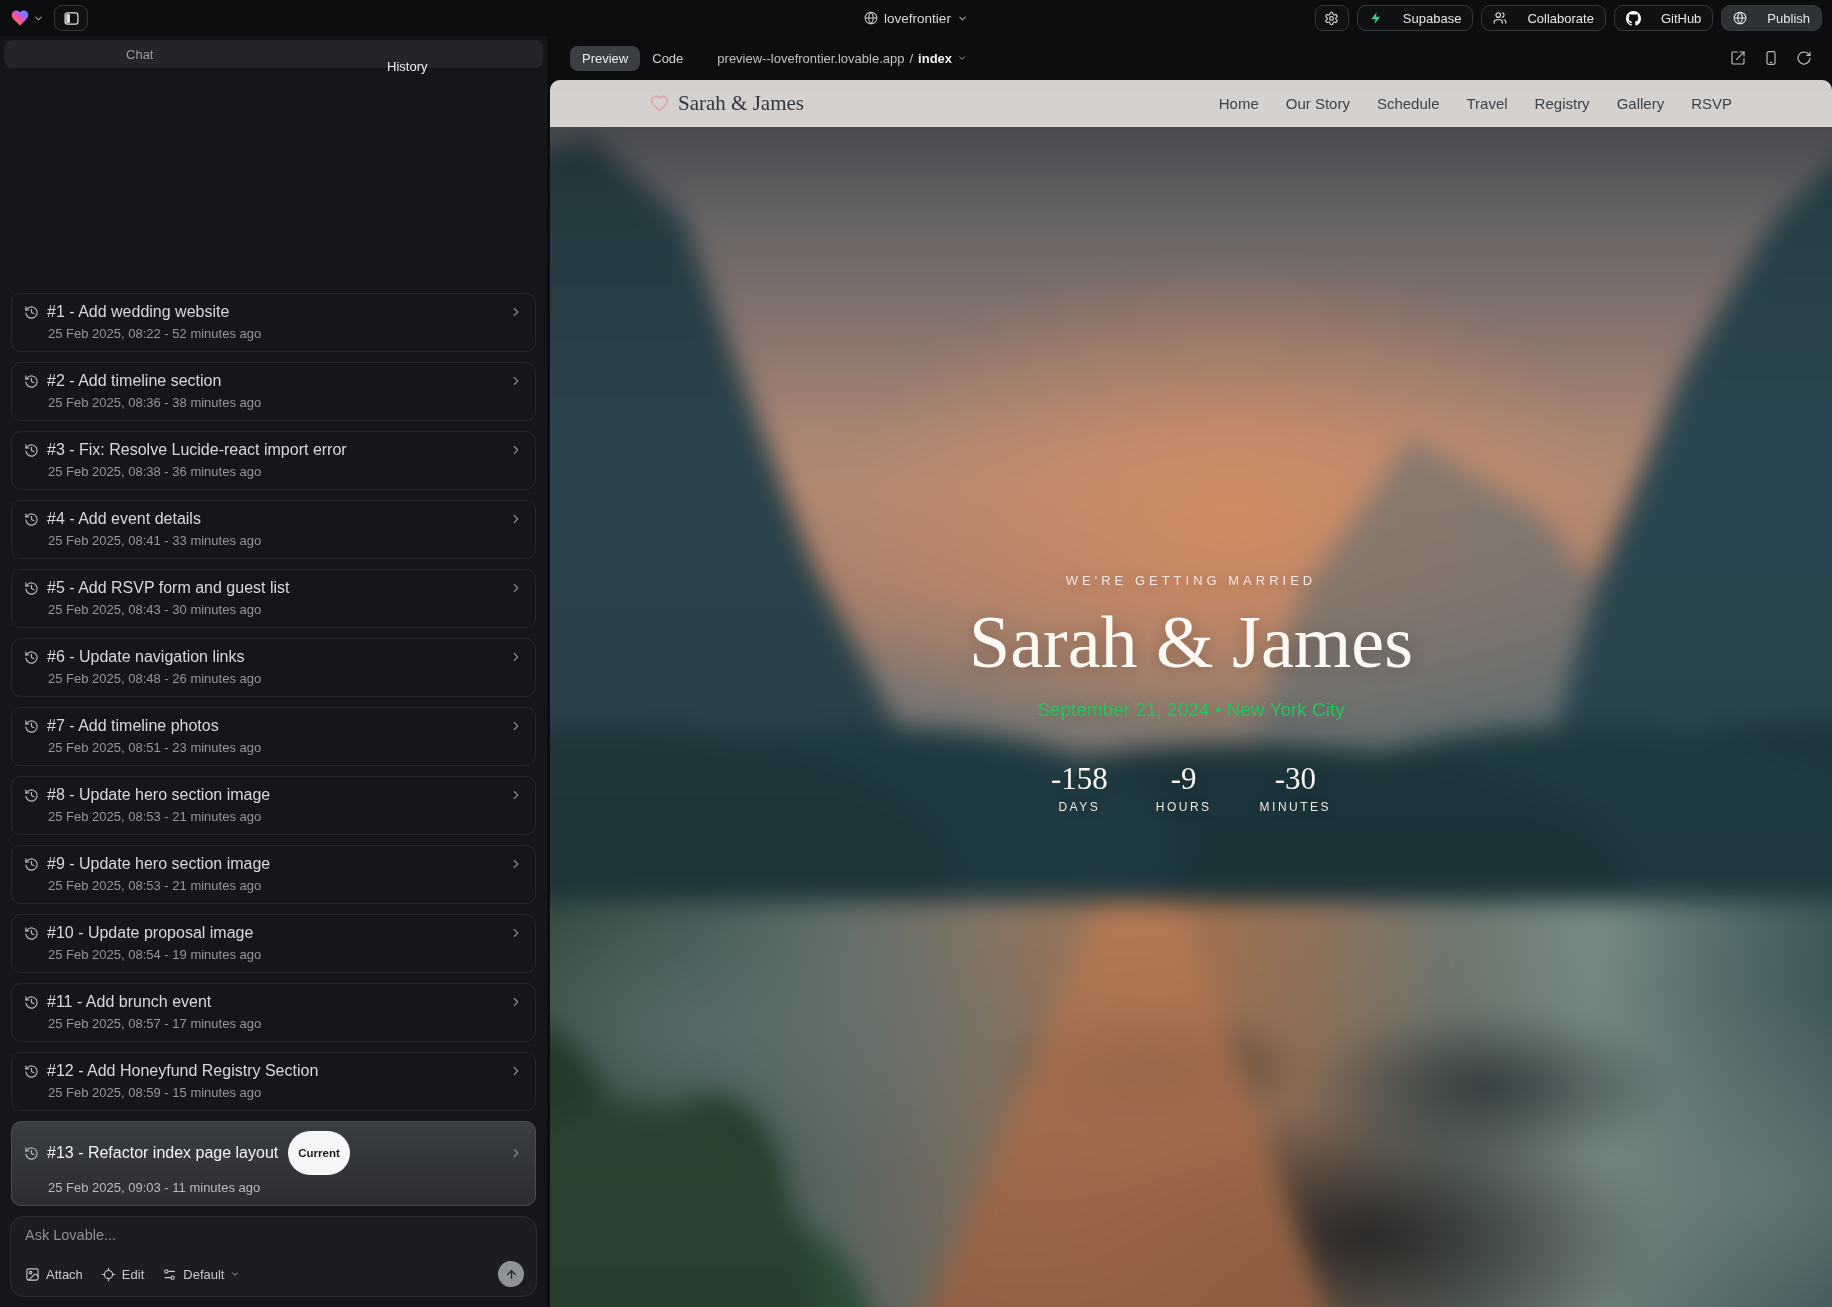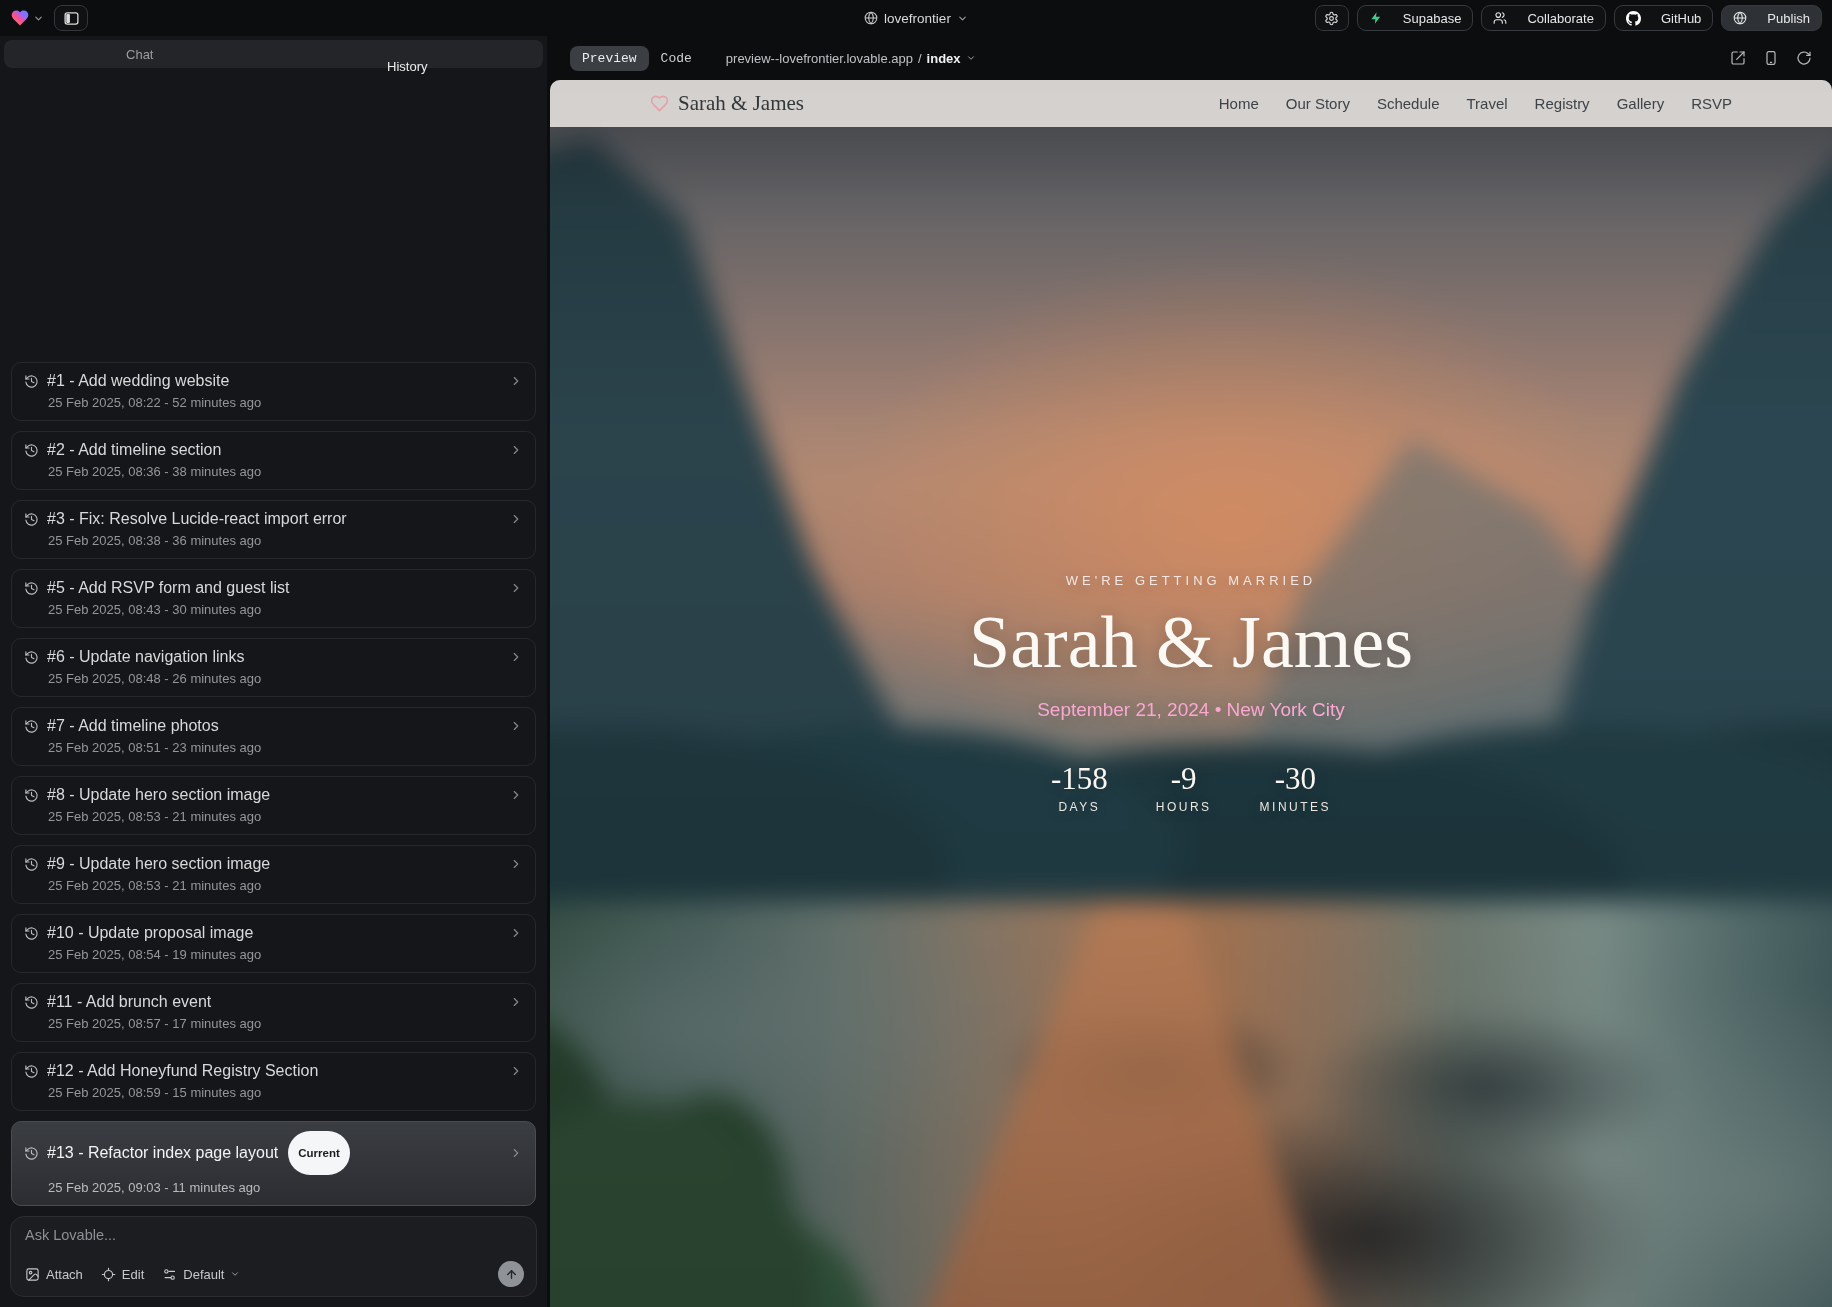--- a/index.html
+++ b/index.html
@@ -55,21 +55,21 @@
               resize:none; font-family:"Liberation Sans",sans-serif; font-size:14.5px; color:#dfe0e2; }
   .composer textarea::placeholder { color:#8d9095; }
   .composer-row { display:flex; align-items:center; gap:18px; margin-top:6px; }
   .comp-btn { display:flex; align-items:center; gap:6px; font-size:13px; color:#c6c8cb; cursor:pointer; }
   .send-btn { margin-left:auto; width:26px; height:26px; border-radius:50%; background:#8f9398;
               display:flex; align-items:center; justify-content:center; color:#26282b; cursor:pointer; }
 
   
   .preview-toolbar { position:absolute; top:36px; left:550px; right:0; height:44px;
               display:flex; align-items:center; padding:0 20px; background:#0c0d0f; z-index:40; }
-  .pt-tab { font-size:13px; color:#cfd1d3; padding:5px 12px; border-radius:8px; cursor:pointer;font-family:Liberation Mono, monospace; }
+  .pt-tab { font-size:13px; color:#cfd1d3; padding:5px 12px; border-radius:8px; cursor:pointer; }
   .pt-tab.active { background:#3b3e43; color:#ebecee; }
   .pt-url { margin-left:22px; font-size:13px; color:#bfc1c4; display:flex; align-items:center; gap:5px; cursor:pointer; }
   .pt-url b { color:#f0f1f2; font-weight:bold; }
   .pt-icons { margin-left:auto; display:flex; align-items:center; gap:17px; color:#b7b9bc; }
   .pt-icons span { display:flex; cursor:pointer; }
 
   
   .site { position:absolute; top:80px; left:550px; right:0; bottom:0; overflow:hidden;
           border-radius:10px 10px 0 0; background:#37535c; }
   .layers { position:absolute; inset:-34px; filter:blur(13px) saturate(.92); }
@@ -122,21 +122,21 @@
      font-family:"Liberation Serif", serif; font-size:21px; color:#33383b; }
   .site-nav { display:flex; align-items:center; gap:27px; }
   .site-nav a { font-size:15px; color:#3e4347; text-decoration:none; cursor:pointer; }
 
   .hero { position:absolute; inset:0; z-index:5; display:flex; flex-direction:column;
           align-items:center; justify-content:center; text-align:center;
           text-shadow:0 2px 16px rgba(0,0,0,.22); }
   .hero-eyebrow { font-size:13px; letter-spacing:4px; color:#f2e7e4; }
   .hero-title { font-family:"Liberation Serif", serif; font-size:74px; font-weight:500;
                 color:#fcf9f5; margin-top:14px; line-height:1.1; }
-  .hero-sub { font-size:19px; color:#f9a8d4; margin-top:16px; }
+  .hero-sub { font-size:19px; color:#22c55e; margin-top:16px; }
   .countdown { display:flex; gap:48px; margin-top:40px; }
   .cd-item { display:flex; flex-direction:column; align-items:center; gap:3px; }
   .cd-value { font-family:"Liberation Serif", serif; font-size:31px; color:#faf6f1; }
   .cd-label { font-size:12px; letter-spacing:2.5px; color:#eee7df; }
 
   svg { display:block; }
 </style>
 </head>
 <body>
 
@@ -296,20 +296,38 @@
       </div>
       <div class="hist-card">
         <div class="hist-top">
           <span class="icn">
             <svg width="15" height="15" viewBox="0 0 24 24" fill="none" stroke="currentColor" stroke-width="1.8" stroke-linecap="round" stroke-linejoin="round">
               <path d="M3 3v5h5"></path>
               <path d="M3.05 13A9 9 0 1 0 6 5.3L3 8"></path>
               <path d="M12 7v5l4 2"></path>
             </svg>
           </span>
+          <span class="hist-title">#4 - Add event details</span>
+          <span class="chev">
+            <svg width="14" height="14" viewBox="0 0 24 24" fill="none" stroke="currentColor" stroke-width="2" stroke-linecap="round" stroke-linejoin="round">
+              <path d="m9 6 6 6-6 6"></path>
+            </svg>
+          </span>
+        </div>
+        <div class="hist-time">25 Feb 2025, 08:41 - 33 minutes ago</div>
+      </div>
+      <div class="hist-card">
+        <div class="hist-top">
+          <span class="icn">
+            <svg width="15" height="15" viewBox="0 0 24 24" fill="none" stroke="currentColor" stroke-width="1.8" stroke-linecap="round" stroke-linejoin="round">
+              <path d="M3 3v5h5"></path>
+              <path d="M3.05 13A9 9 0 1 0 6 5.3L3 8"></path>
+              <path d="M12 7v5l4 2"></path>
+            </svg>
+          </span>
           <span class="hist-title">#5 - Add RSVP form and guest list</span>
           <span class="chev">
             <svg width="14" height="14" viewBox="0 0 24 24" fill="none" stroke="currentColor" stroke-width="2" stroke-linecap="round" stroke-linejoin="round">
               <path d="m9 6 6 6-6 6"></path>
             </svg>
           </span>
         </div>
         <div class="hist-time">25 Feb 2025, 08:43 - 30 minutes ago</div>
       </div>
       <div class="hist-card">

